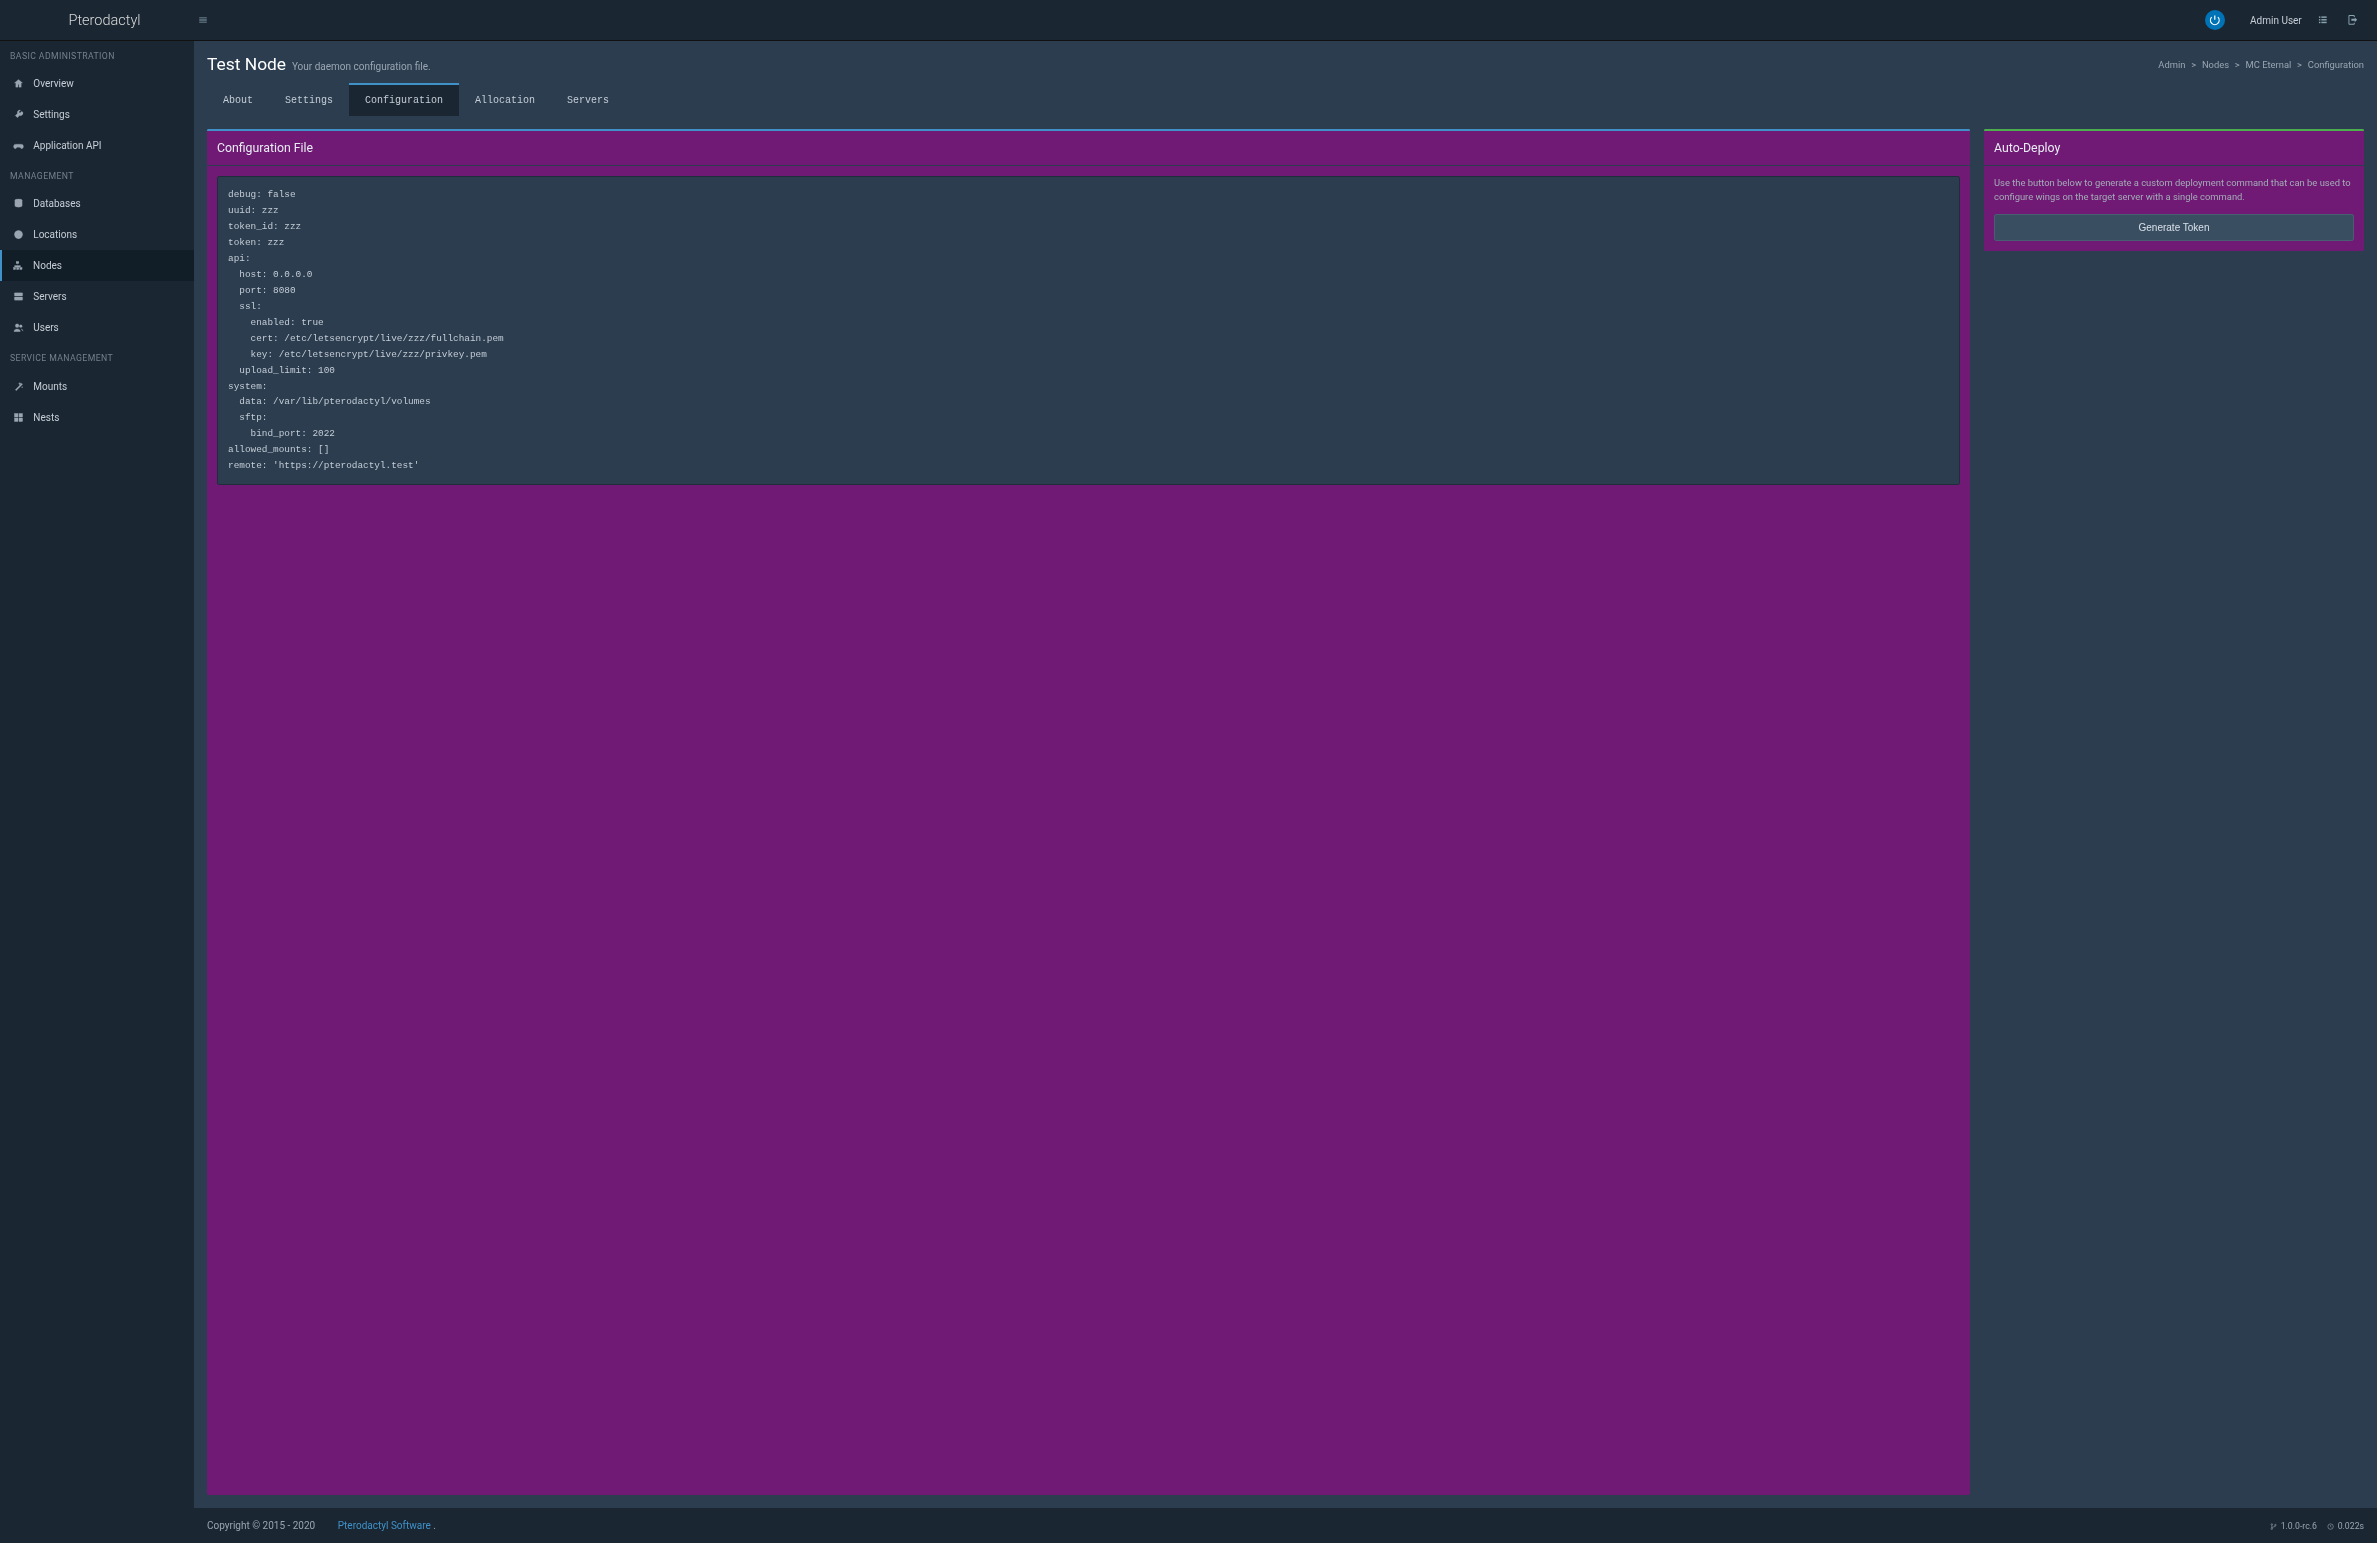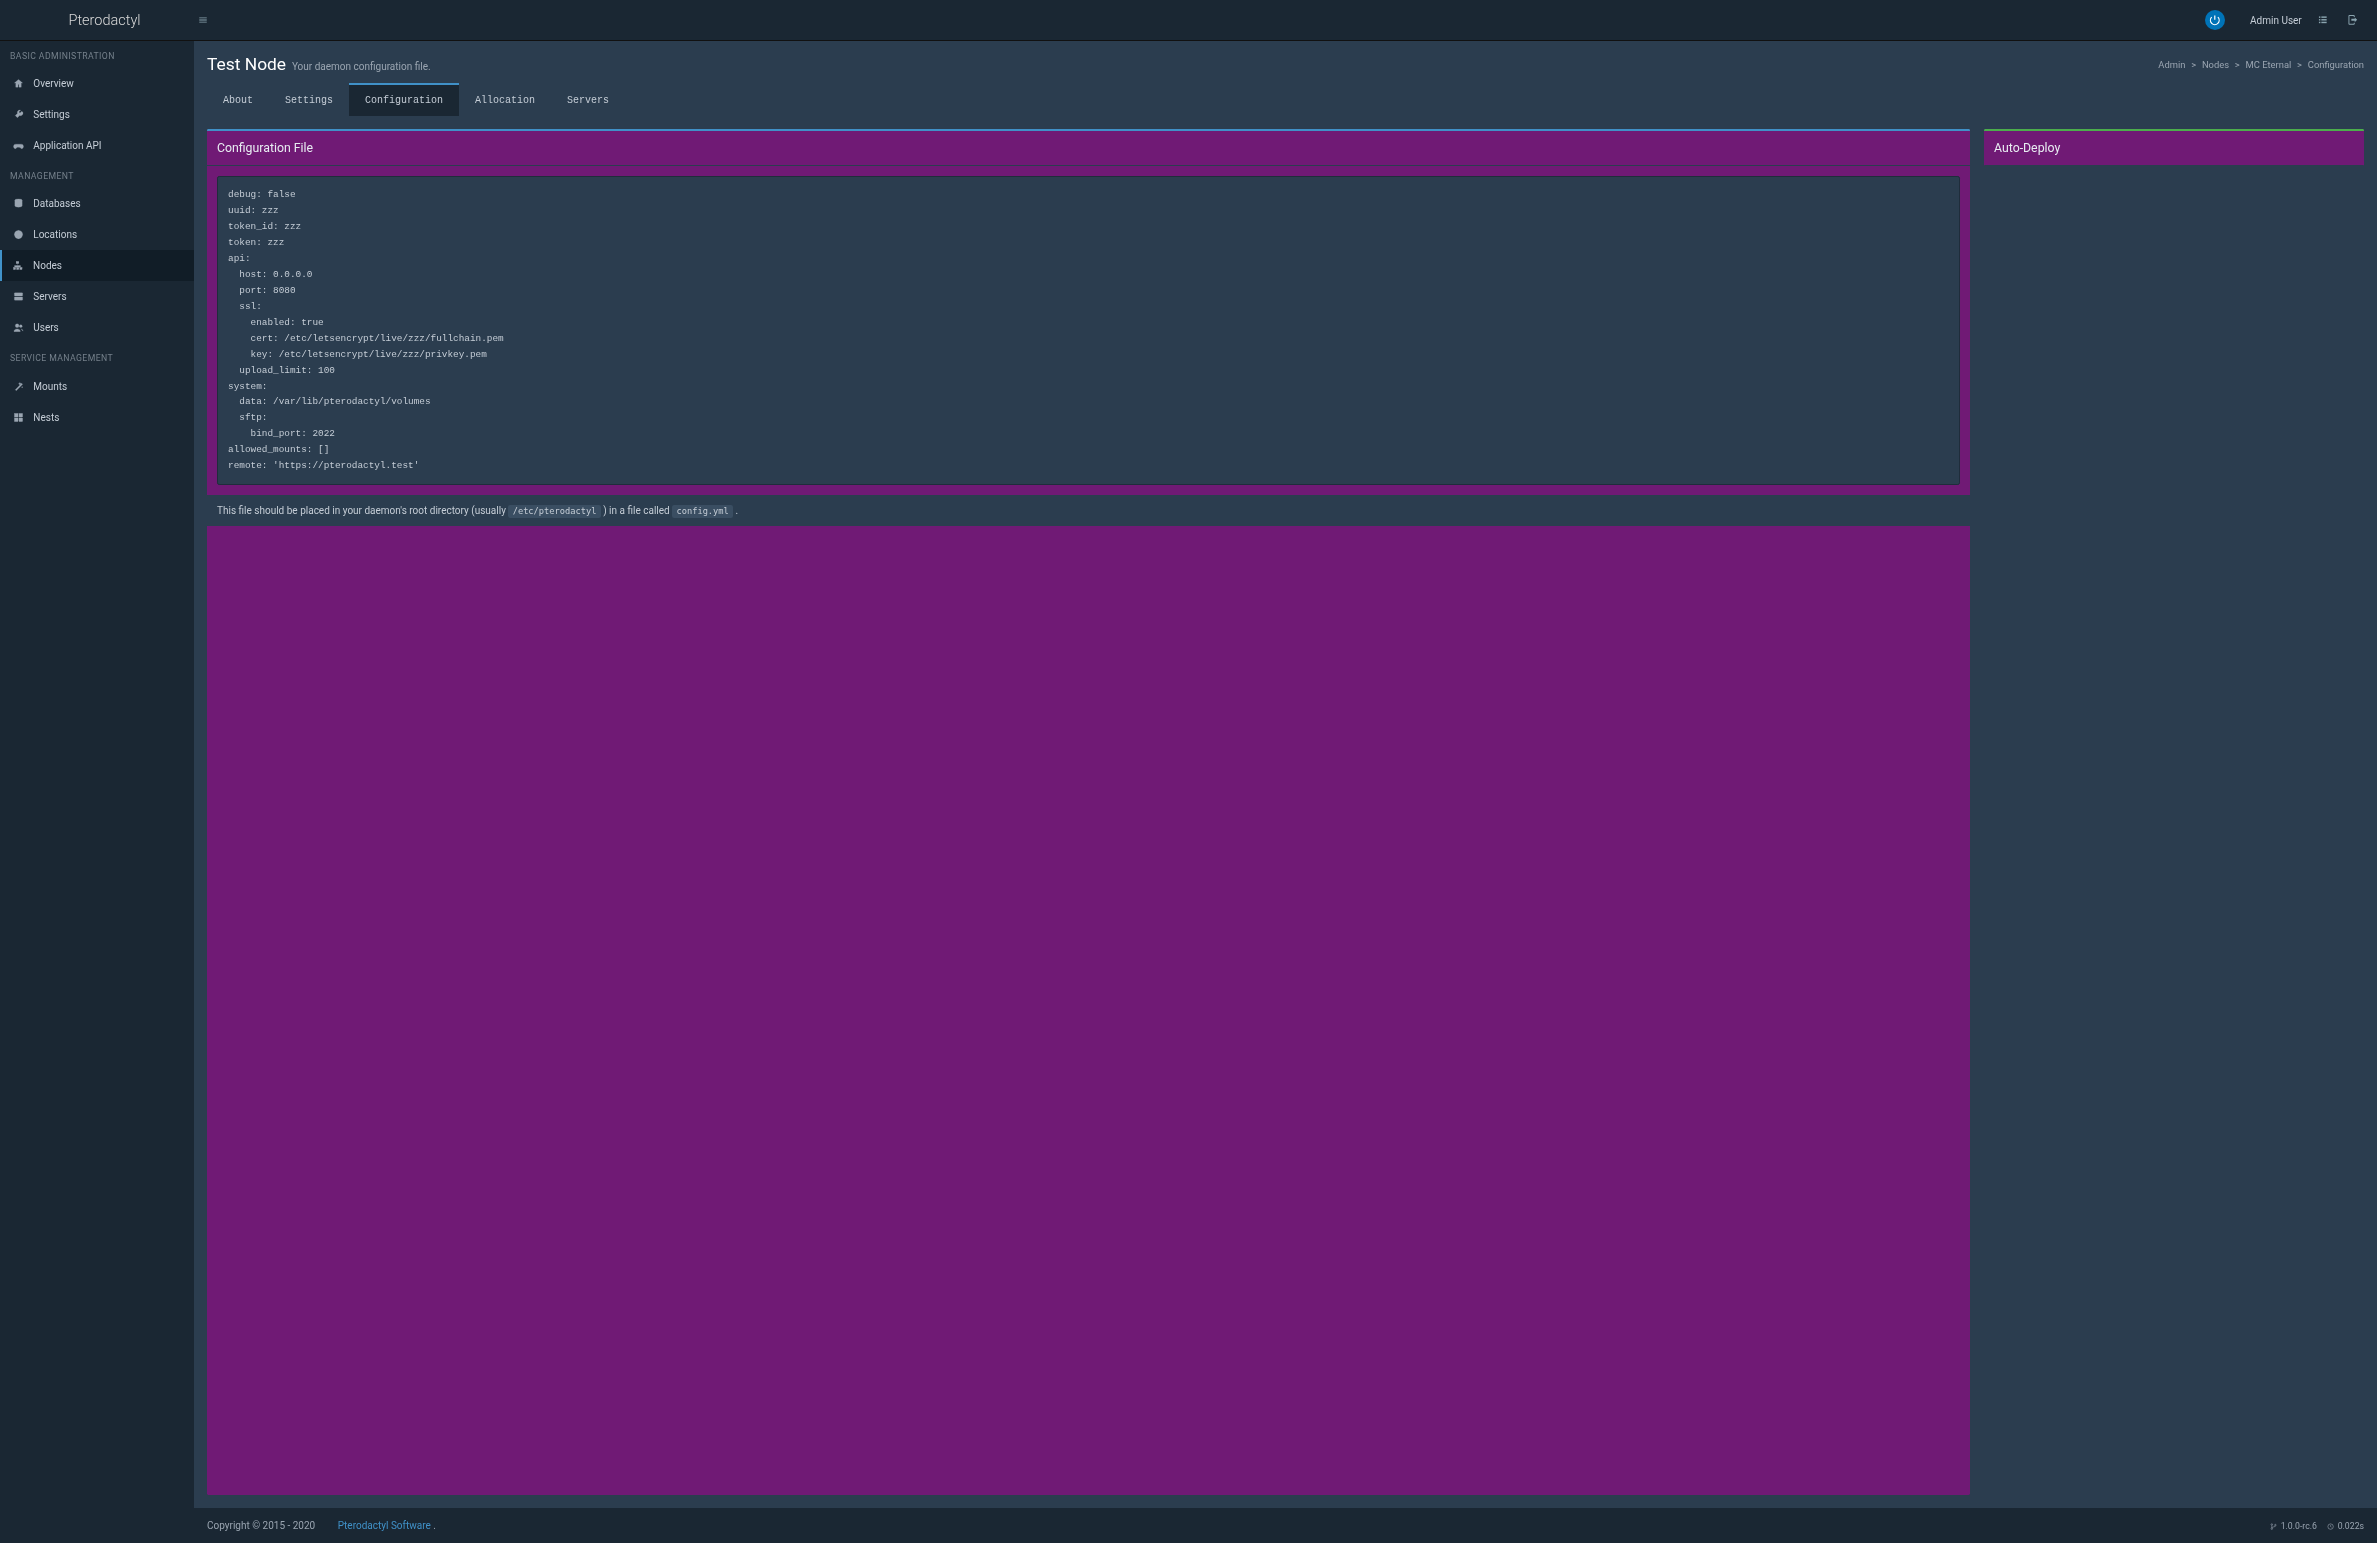--- a/index.html
+++ b/index.html
@@ -451,31 +451,28 @@
     cert: /etc/letsencrypt/live/zzz/fullchain.pem
     key: /etc/letsencrypt/live/zzz/privkey.pem
   upload_limit: 100
 system:
   data: /var/lib/pterodactyl/volumes
   sftp:
     bind_port: 2022
 allowed_mounts: []
 remote: 'https://pterodactyl.test'</pre>
           </div>
-          <div class="panel-footer">
-            <span>This file should be placed in your daemon's root directory (usually </span>
-            <span class="inline-code">/etc/pterodactyl</span>
-            <span> ) in a file called </span>
-            <span class="inline-code">config.yml</span>
-            <span> .</span>
-          </div>
         </div>
 
         <div class="panel panel-right">
           <div class="panel-header">Auto-Deploy</div>
+          <div class="panel-body">
+            <div class="help-text">Use the button below to generate a custom deployment command that can be used to configure wings on the target server with a single command.</div>
+            <button class="btn">Generate Token</button>
+          </div>
         </div>
       </div>
 
       <div class="footer">
         <div>
           <span>Copyright © 2015 - 2020 </span>
           <a href="#">Pterodactyl Software</a>
           <span>.</span>
         </div>
         <div class="footer-right">

